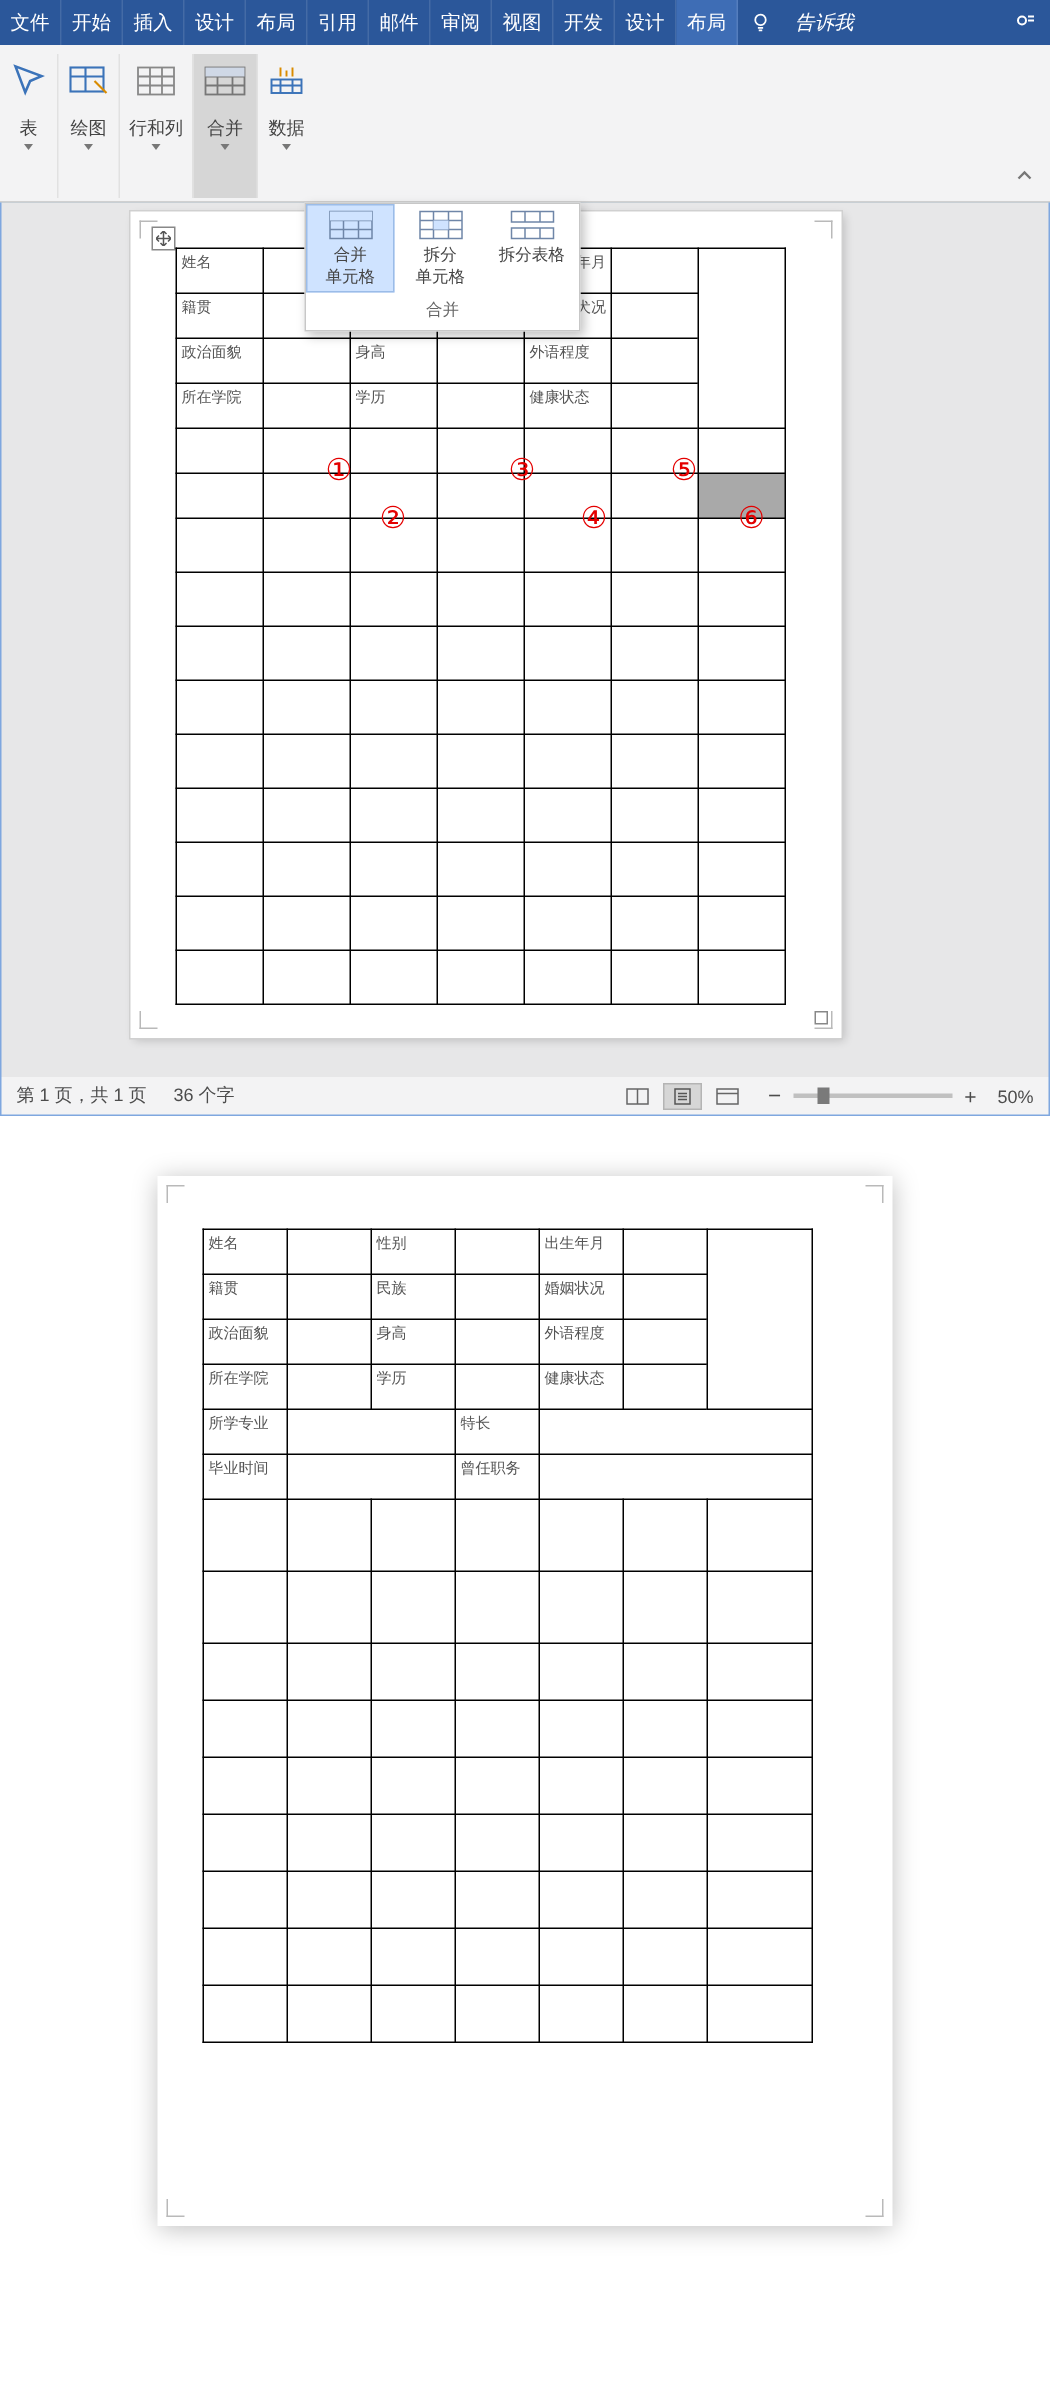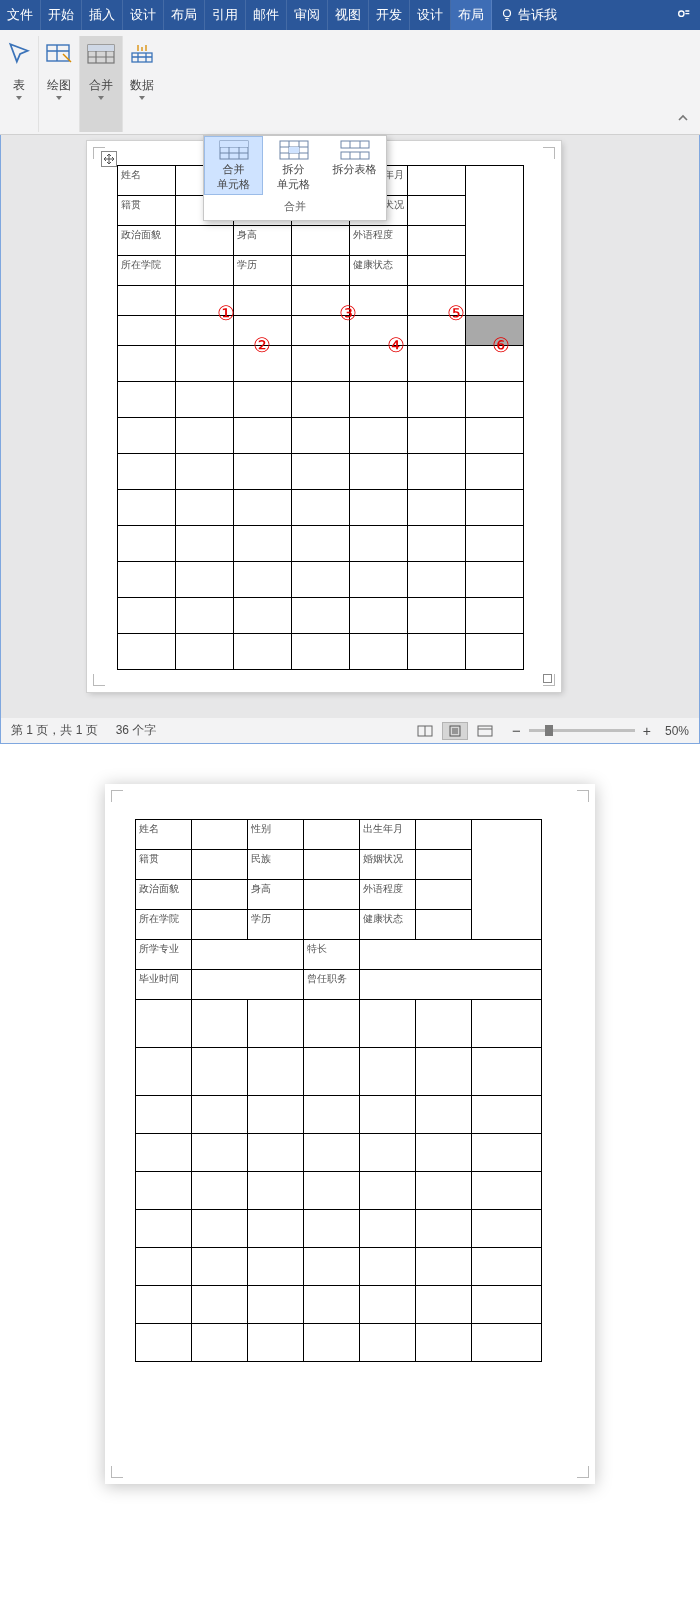--- a/index.html
+++ b/index.html
@@ -3,21 +3,21 @@
 <meta charset="utf-8">
 <style>
   * { box-sizing: border-box; }
   body { margin:0; font-family: "Microsoft YaHei","SimSun",Arial,sans-serif; background:#fff; }
   
   .word-shell { width:700px; background:#0c4a6e; }
   .tabbar { display:flex; align-items:center; height:30px; background:#2b579a; color:#fff; font-size:13px; overflow:hidden; }
   .tabbar .tab { padding:0 7px; height:30px; line-height:30px; white-space:nowrap; border-right:1px solid rgba(255,255,255,.12);}
   .tabbar .tab.active { background:#3e6db5; }
   .tabbar .tab.file { background:#2b579a; }
-  .tabbar .tell { display:flex; align-items:center; gap:4px; padding:0 8px; }
+  .tabbar .tell { display:flex; align-items:center; gap:16px; padding:0 8px;font-style:italic; }
   .tabbar svg { display:block; }
   .ribbon { display:flex; align-items:flex-start; background:#f3f3f4; border-bottom:1px solid #d0d0d0; height:105px; padding-top:6px; position:relative;}
   .rgroup { height:96px; border-right:1px solid #e1e1e1; padding:0 6px; display:flex; flex-direction:column; align-items:center; justify-content:flex-start; }
   .rgroup.active { background:#d6d6d6; }
   .rgroup .ic { height:36px; display:flex; align-items:center; justify-content:center; }
   .rgroup .lbl { font-size:12px; color:#444; margin-top:6px; text-align:center; line-height:14px; }
   .rgroup .caret { width:0;height:0;border-left:3px solid transparent;border-right:3px solid transparent;border-top:4px solid #777; margin-top:4px;}
   .collapse-caret { position:absolute; right:10px; bottom:6px; }
   
   .popup { position:absolute; left:203px; top:105px; width:184px; background:#fff; border:1px solid #c7c7c7; box-shadow:2px 3px 7px rgba(0,0,0,.25); z-index:5; }
@@ -106,20 +106,30 @@
       <div class="ic">
           <svg width="28" height="24" viewBox="0 0 28 24" fill="none" stroke="#3b73b9" stroke-width="1.4">
             <rect x="2" y="3" width="22" height="16"></rect>
             <path d="M2 9h22M12 3v16"></path>
             <path d="M18 12l8 8" stroke="#d98b00"></path>
           </svg>
         </div>
       <div class="lbl">绘图</div>
       <div class="caret"></div>
     </div>
+    <div class="rgroup">
+      <div class="ic">
+          <svg width="28" height="22" viewBox="0 0 28 22" fill="none" stroke="#888" stroke-width="1.2">
+            <rect x="2" y="2" width="24" height="18"></rect>
+            <path d="M2 8h24M2 14h24M10 2v18M18 2v18"></path>
+          </svg>
+        </div>
+      <div class="lbl">行和列</div>
+      <div class="caret"></div>
+    </div>
     <div class="rgroup active">
       <div class="ic">
           <svg width="30" height="22" viewBox="0 0 30 22" fill="none" stroke="#777" stroke-width="1.2">
             <rect x="2" y="2" width="26" height="18"></rect>
             <path d="M2 8h26M2 14h26M10 8v12M20 8v12"></path>
             <rect x="2" y="2" width="26" height="6" fill="#cfd8e6" stroke="none"></rect>
           </svg>
         </div>
       <div class="lbl">合并</div>
       <div class="caret"></div>

